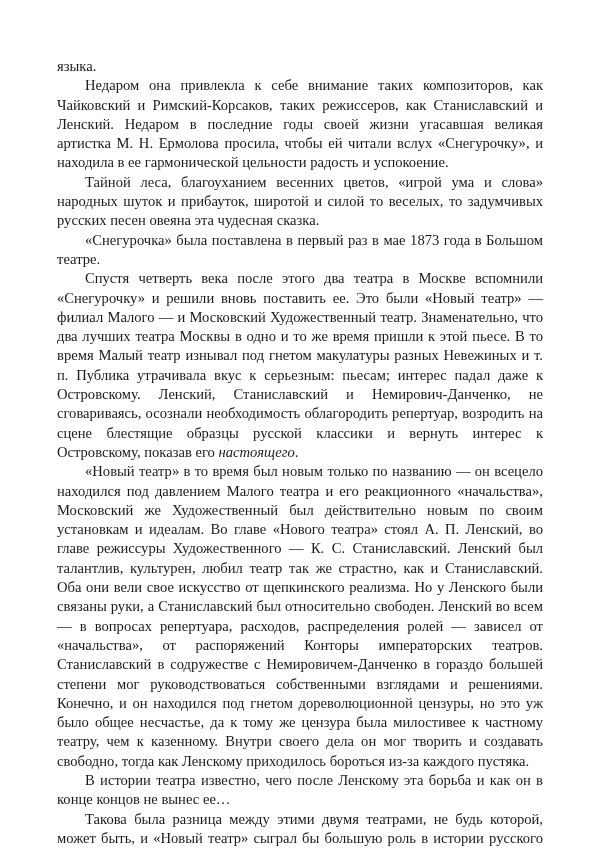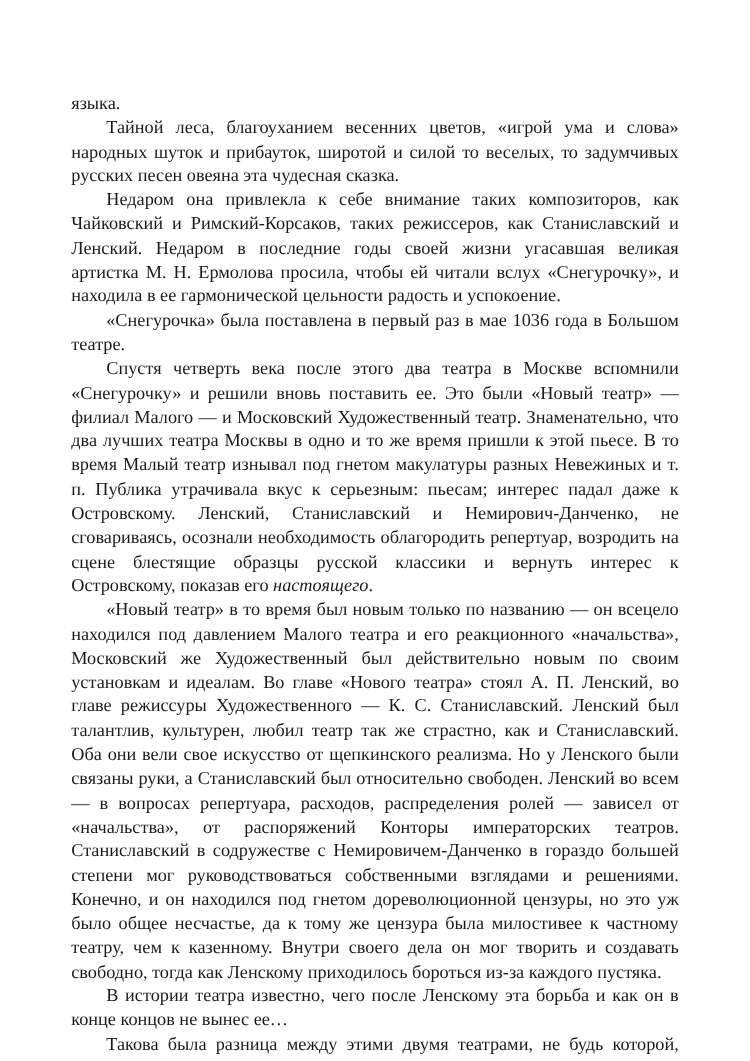--- a/index.html
+++ b/index.html
@@ -23,32 +23,31 @@
       line-height: 19.3px;
       color: #1a1a1a;
       text-align: justify;
     }
     .page p {
       margin: 0;
       text-indent: 28px;
     }
     .page p.cont {
       text-indent: 0;
-      margin-top: 17px;
     }
     .page em {
       font-style: italic;
     }
   </style>
 </head>
 <body>
 
 <div class="page">
   <p class="cont">языка.</p>
+  <p>Недаром она привлекла к себе внимание таких композиторов, как Чайковский и Римский-Корсаков, таких режиссеров, как Станиславский и Ленский. Недаром в последние годы своей жизни угасавшая великая артистка М. Н. Ермолова просила, чтобы ей читали вслух «Снегурочку», и находила в ее гармонической цельности радость и успокоение.</p>
   <p>Тайной леса, благоуханием весенних цветов, «игрой ума и слова» народных шуток и прибауток, широтой и силой то веселых, то задумчивых русских песен овеяна эта чудесная сказка.</p>
-  <p>Недаром она привлекла к себе внимание таких композиторов, как Чайковский и Римский-Корсаков, таких режиссеров, как Станиславский и Ленский. Недаром в последние годы своей жизни угасавшая великая артистка М. Н. Ермолова просила, чтобы ей читали вслух «Снегурочку», и находила в ее гармонической цельности радость и успокоение.</p>
-  <p>«Снегурочка» была поставлена в первый раз в мае 1036 года в Большом театре.</p>
+  <p>«Снегурочка» была поставлена в первый раз в мае 1873 года в Большом театре.</p>
   <p><span>Спустя четверть века после этого два театра в Москве вспомнили «Снегурочку» и решили вновь поставить ее. Это были «Новый театр» — филиал Малого — и Московский Художественный театр. Знаменательно, что два лучших театра Москвы в одно и то же время пришли к этой пьесе. В то время Малый театр изнывал под гнетом макулатуры разных Невежиных и т. п. Публика утрачивала вкус к серьезным: пьесам; интерес падал даже к Островскому. Ленский, Станиславский и Немирович-Данченко, не сговариваясь, осознали необходимость облагородить репертуар, возродить на сцене блестящие образцы русской классики и вернуть интерес к Островскому, показав его </span><em>настоящего</em><span>.</span></p>
   <p>«Новый театр» в то время был новым только по названию — он всецело находился под давлением Малого театра и его реакционного «начальства», Московский же Художественный был действительно новым по своим установкам и идеалам. Во главе «Нового театра» стоял А. П. Ленский, во главе режиссуры Художественного — К. С. Станиславский. Ленский был талантлив, культурен, любил театр так же страстно, как и Станиславский. Оба они вели свое искусство от щепкинского реализма. Но у Ленского были связаны руки, а Станиславский был относительно свободен. Ленский во всем — в вопросах репертуара, расходов, распределения ролей — зависел от «начальства», от распоряжений Конторы императорских театров. Станиславский в содружестве с Немировичем-Данченко в гораздо большей степени мог руководствоваться собственными взглядами и решениями. Конечно, и он находился под гнетом дореволюционной цензуры, но это уж было общее несчастье, да к тому же цензура была милостивее к частному театру, чем к казенному. Внутри своего дела он мог творить и создавать свободно, тогда как Ленскому приходилось бороться из-за каждого пустяка.</p>
   <p>В истории театра известно, чего после Ленскому эта борьба и как он в конце концов не вынес ее…</p>
   <p>Такова была разница между этими двумя театрами, не будь которой, может быть, и «Новый театр» сыграл бы большую роль в истории русского сценического искусства, а не ограничился только несколькими блестящими постановками.</p>
 
 </div>
 
 </body></html>

